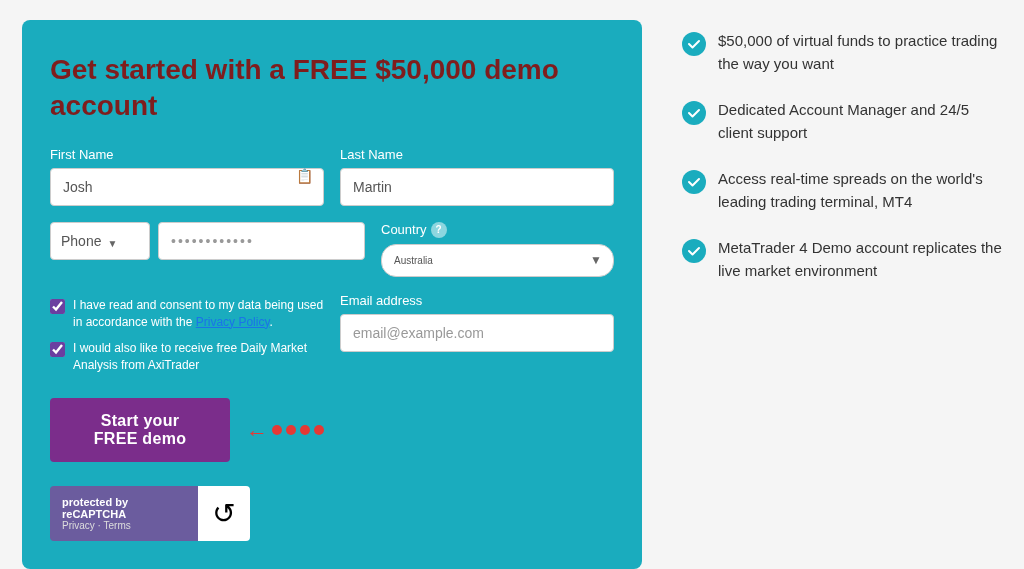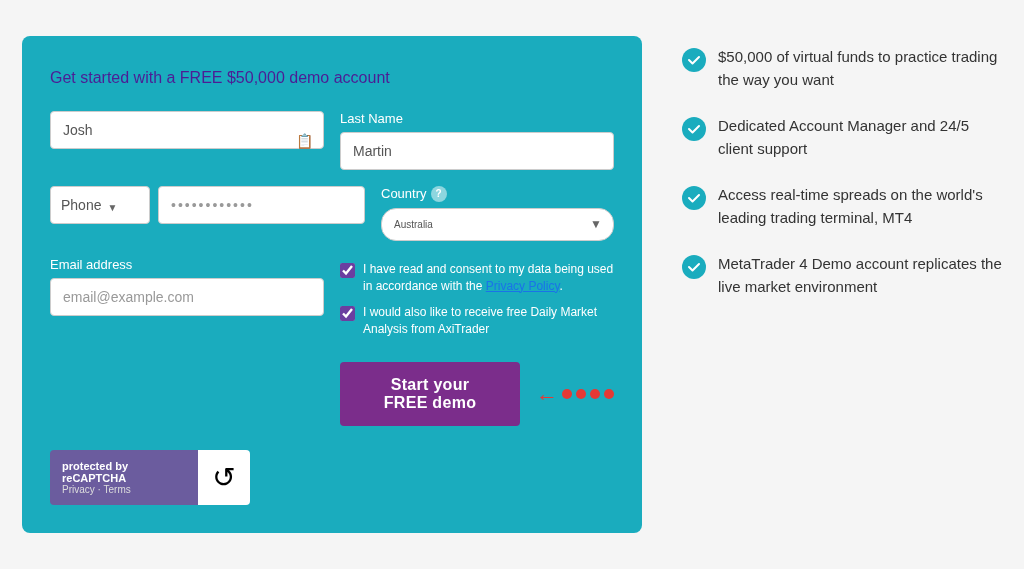--- a/index.html
+++ b/index.html
@@ -20,23 +20,23 @@
       align-items: flex-start;
     }
     .form-card {
       background: #1aacbe;
       border-radius: 8px;
       padding: 32px 28px 28px;
       flex: 0 0 620px;
       max-width: 620px;
     }
     .form-title {
-      color: #4c1d95;
-      font-size: 16px;
-      font-weight: normal;
+      color: #7f1d1d;
+      font-size: 28px;
+      font-weight: bold;
       margin-bottom: 22px;
       line-height: 1.3;
     }
     .form-row {
       display: flex;
       gap: 16px;
       margin-bottom: 16px;
     }
     .form-group {
       display: flex;
@@ -256,21 +256,21 @@
       border: 1px solid #ccc;
       border-radius: 4px;
       font-size: 14px;
       color: #999;
       background: #fff;
       letter-spacing: 2px;
     }
     .input-with-icon {
       position: relative;
       display: flex;
-      align-items: flex-end;
+      align-items: flex-start;
     }
     .input-with-icon input {
       width: 100%;
       padding: 10px 32px 10px 12px;
     }
     .contact-icon {
       position: absolute;
       right: 10px;
       color: #aaa;
       font-size: 14px;
@@ -279,20 +279,21 @@
 </head>
 <body>
 
 <div class="page-wrapper">
 
   <div class="form-card">
     <div class="form-title">Get started with a FREE $50,000 demo account</div>
 
     <div class="form-row">
       <div class="form-group">
+        <label class="form-label">First Name</label>
         <div class="input-with-icon">
           <input class="form-input" type="text" value="Josh" style="">
           <span class="contact-icon">📋</span>
         </div>
       </div>
       <div class="form-group">
         <label class="form-label">Last Name</label>
         <input class="form-input" type="text" value="Martin" style="">
       </div>
     </div>
@@ -318,24 +319,20 @@
             <option>United States</option>
             <option>United Kingdom</option>
             <option>Canada</option>
           </select>
           <span class="select-chevron">▼</span>
         </div>
       </div>
     </div>
 
     <div class="form-row">
-      <div class="form-group">
-        <label class="form-label">Email address</label>
-        <input class="form-input" type="email" value="email@example.com" style="color: rgb(153, 153, 153);">
-      </div>
       <div class="form-group consent-section">
         <div class="checkbox-row">
           <input type="checkbox" checked="" style="">
           <span class="checkbox-label">
             I have read and consent to my data being used in accordance with the <a href="#">Privacy Policy</a>.
           </span>
         </div>
         <div class="checkbox-row">
           <input type="checkbox" checked="" style="">
           <span class="checkbox-label">I would also like to receive free Daily Market Analysis from AxiTrader</span>
@@ -345,20 +342,24 @@
           <button class="submit-btn">Start your FREE demo</button>
           <div class="arrow-dots">
             <span class="arrow-icon">←</span>
             <div class="dot"></div>
             <div class="dot"></div>
             <div class="dot"></div>
             <div class="dot"></div>
           </div>
         </div>
       </div>
+      <div class="form-group">
+        <label class="form-label">Email address</label>
+        <input class="form-input" type="email" value="email@example.com" style="color: rgb(153, 153, 153);">
+      </div>
     </div>
 
     <div class="recaptcha-bar">
       <div class="recaptcha-text-area">
         <div class="recaptcha-title">protected by reCAPTCHA</div>
         <div class="recaptcha-links">
           <a href="#">Privacy</a> · <a href="#">Terms</a>
         </div>
       </div>
       <div class="recaptcha-logo">

